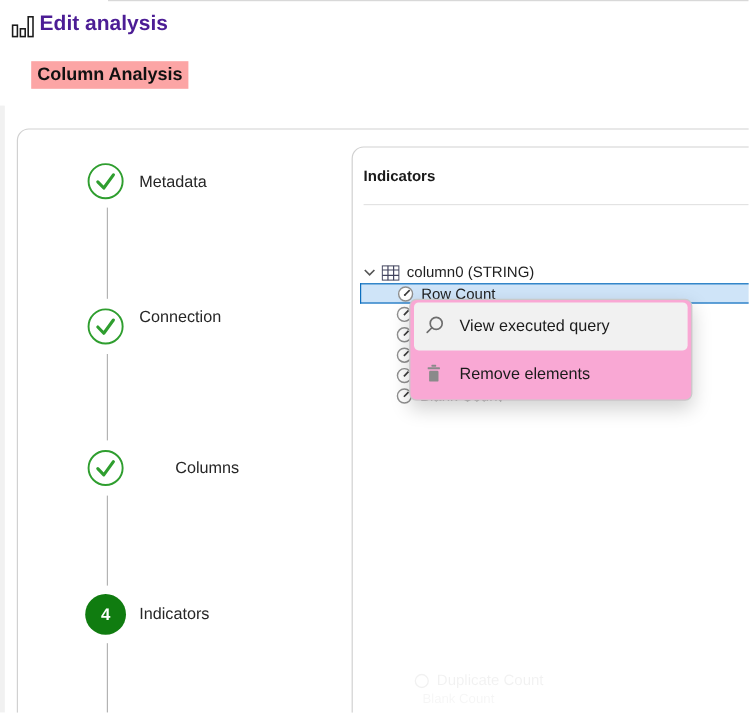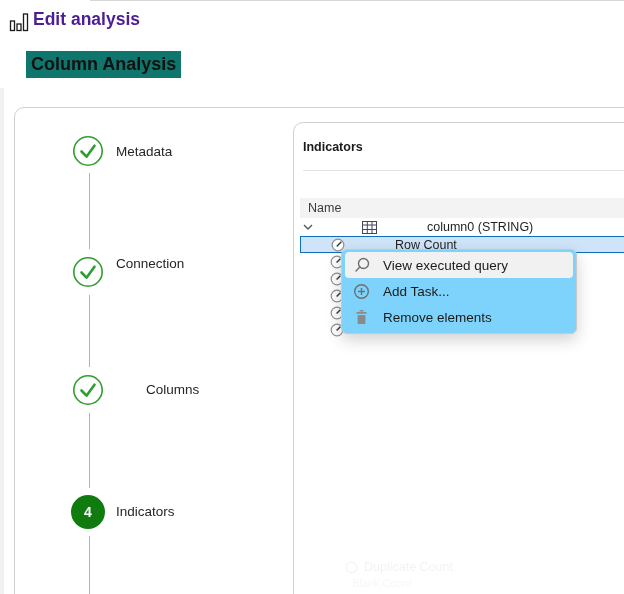--- a/index.html
+++ b/index.html
@@ -3,47 +3,47 @@
 <meta charset="utf-8">
 <style>
   html,body{margin:0;padding:0;background:#fff;}
   .screen{position:relative;width:624px;height:594px;background:#fff;overflow:hidden;
           font-family:"Liberation Sans",sans-serif;color:#1a1a1a;}
   .abs{position:absolute;}
   .top-rule{left:90px;top:0;width:534px;height:1px;background:#d8d8d8;}
   .left-strip{left:0;top:88px;width:4px;height:506px;background:#f1f1f1;}
   .hdr-icon{left:8px;top:11px;width:22px;height:22px;}
   .page-title{left:33px;top:9px;font-size:17.5px;font-weight:bold;color:#4c1d95;}
-  .tab-chip{left:26px;top:51px;background:#0f766e;padding:3px 5px;font-size:18px;
+  .tab-chip{left:26px;top:51px;background:#fca5a5;padding:3px 5px;font-size:15px;
             font-weight:bold;color:#111;}
   .outer-card{left:14px;top:107px;width:640px;height:520px;border:1px solid #d1d1d1;
               border-radius:10px;background:transparent;}
   .step-circle{width:32px;height:32px;}
   .step-badge{left:71px;top:495px;width:34px;height:34px;border-radius:50%;background:#107c10;
               color:#fff;font-size:14px;font-weight:bold;line-height:34px;text-align:center;}
   .step-label{left:116px;font-size:13.5px;color:#262626;}
   .connector{left:89px;width:1px;background:#b3b3b3;}
   .ind-panel{left:293px;top:122px;width:500px;height:640px;border:1px solid #d1d1d1;
              border-radius:10px;background:#fff;}
   .panel-title{left:303px;top:140px;font-size:12.5px;font-weight:bold;color:#1a1a1a;}
   .panel-divider{left:303px;top:170px;width:321px;height:1px;background:#e3e3e3;}
   .tree-header{left:300px;top:198px;width:324px;height:20px;background:#f3f3f3;
                font-size:12.5px;color:#3c3c3c;line-height:20px;padding-left:8px;box-sizing:border-box;}
-  .trow{display:flex;align-items:center;font-size:12.5px;color:#1f1f1f;gap:44px;}
+  .trow{display:flex;align-items:center;font-size:12.5px;color:#1f1f1f;}
   .row-root{left:300px;top:218px;width:324px;height:18px;}
   .row-sel{left:300px;top:236px;width:384px;height:17px;background:#cfe4f8;
            border-top:1px solid #0c6ebe;border-bottom:1px solid #0c6ebe;border-left:1px solid #0c6ebe;
            box-sizing:border-box;}
   .row-hidden{left:300px;width:324px;height:17px;}
   .ic{flex:0 0 auto;display:block;}
   .chev{margin-left:3px;}
   .tbl{margin-left:5px;}
   .ind-ic{margin-left:30px;}
   .trow span{margin-left:6px;white-space:nowrap;}
-  .ctx-menu{left:341px;top:249px;width:236px;height:85px;background:#7dd3fc;border:1px solid #c9c9c9;
+  .ctx-menu{left:341px;top:249px;width:236px;height:85px;background:#f9a8d4;border:1px solid #c9c9c9;
             border-radius:6px;box-shadow:0 6px 16px rgba(0,0,0,.18);box-sizing:border-box;
             padding:2px 3px;display:flex;flex-direction:column;z-index:10;}
   .menu-item{flex:1;display:flex;align-items:center;gap:13px;padding-left:8px;border-radius:4px;
              font-size:13.5px;color:#1b1b1b;}
   .menu-item.hovered{background:#f1f1f1;}
   .ghost1{left:345px;top:560px;display:flex;align-items:center;gap:6px;opacity:.05;
           font-size:12.5px;color:#000;}
   .ghost2{left:352px;top:577px;opacity:.035;font-size:11px;color:#000;}
 </style>
 </head>
@@ -87,21 +87,20 @@
   </svg>
   <div class="abs step-label" style="top:382px;margin-left:30px;">Columns</div>
 
   <div class="abs step-badge">4</div>
   <div class="abs step-label" style="top:504px;">Indicators</div>
 
   <div class="abs ind-panel"></div>
   <div class="abs panel-title">Indicators</div>
   <div class="abs panel-divider"></div>
 
-  <div class="abs tree-header">Name</div>
 
   <div class="abs trow row-root">
     <svg class="ic chev" width="10" height="8" viewBox="0 0 10 8">
       <path d="M1 2l4 4 4-4" fill="none" stroke="#555" stroke-width="1.4"></path>
     </svg>
     <svg class="ic tbl" width="15" height="13" viewBox="0 0 15 13">
       <rect x="0.5" y="0.5" width="14" height="12" fill="#fff" stroke="#42445e" stroke-width="1"></rect>
       <line x1="0.5" y1="4" x2="14.5" y2="4" stroke="#42445e" stroke-width="1"></line>
       <line x1="0.5" y1="8.5" x2="14.5" y2="8.5" stroke="#42445e" stroke-width="1"></line>
       <line x1="5.3" y1="0.5" x2="5.3" y2="12.5" stroke="#42445e" stroke-width="1"></line>
@@ -166,28 +165,20 @@
   <div class="abs ctx-menu">
     <div class="menu-item hovered">
       <svg class="ic" width="17" height="17" viewBox="0 0 17 17">
         <circle cx="10.5" cy="6.5" r="5" fill="none" stroke="#6e6e6e" stroke-width="1.4"></circle>
         <line x1="6.9" y1="10.1" x2="3" y2="14" stroke="#6e6e6e" stroke-width="1.4" stroke-linecap="round"></line>
       </svg>
       <span>View executed query</span>
     </div>
     <div class="menu-item">
       <svg class="ic" width="17" height="17" viewBox="0 0 17 17">
-        <circle cx="8.5" cy="8.5" r="6.8" fill="none" stroke="#6e6e6e" stroke-width="1.4"></circle>
-        <line x1="8.5" y1="5" x2="8.5" y2="12" stroke="#6e6e6e" stroke-width="1.4"></line>
-        <line x1="5" y1="8.5" x2="12" y2="8.5" stroke="#6e6e6e" stroke-width="1.4"></line>
-      </svg>
-      <span>Add Task...</span>
-    </div>
-    <div class="menu-item">
-      <svg class="ic" width="17" height="17" viewBox="0 0 17 17">
         <rect x="6.5" y="1" width="4" height="1.6" rx="0.5" fill="#8a8a8a"></rect>
         <rect x="3.4" y="3" width="10.2" height="1.7" rx="0.5" fill="#8a8a8a"></rect>
         <rect x="4.6" y="6" width="7.8" height="9" rx="1" fill="#8a8a8a"></rect>
       </svg>
       <span>Remove elements</span>
     </div>
   </div>
 
 </div>
 

